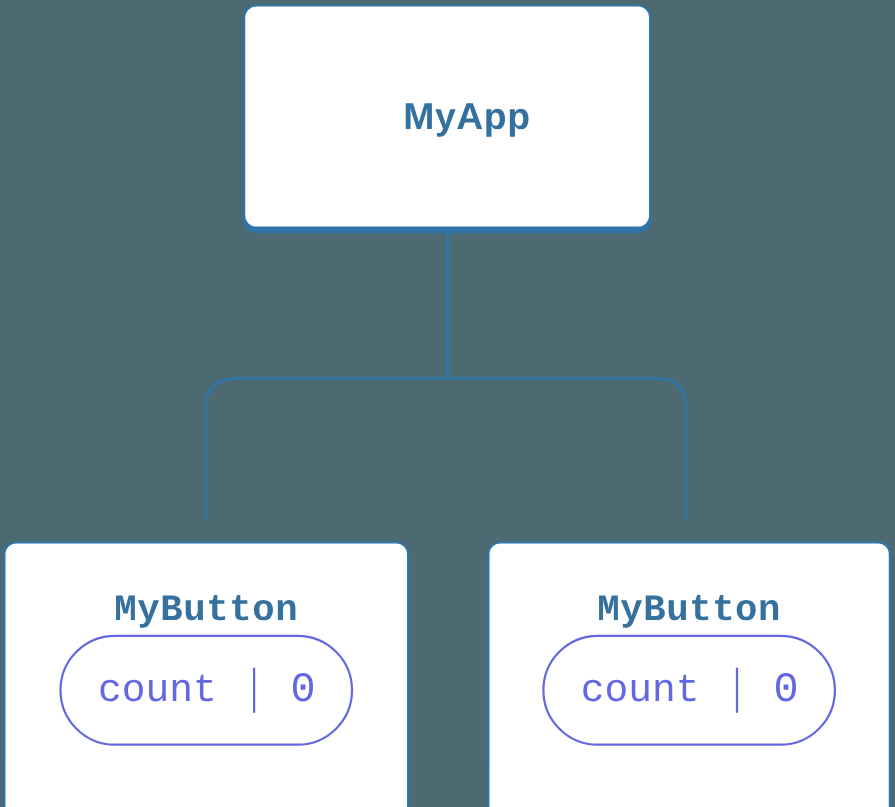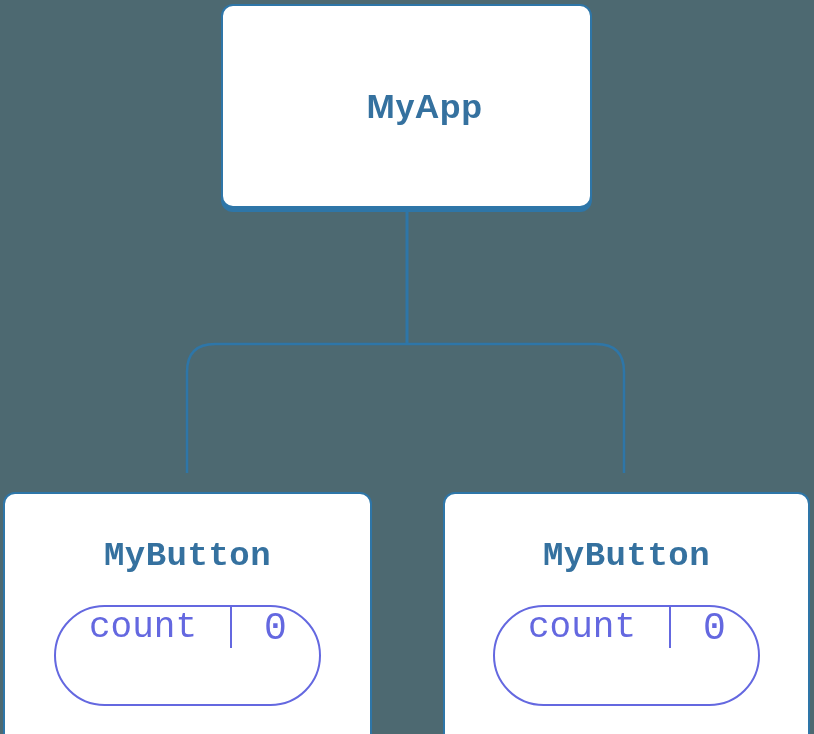--- a/index.html
+++ b/index.html
@@ -41,27 +41,26 @@
     padding-left: 36px;
   }
   .child-node {
     top: 492px;
     width: 369px; height: 254px; font-family: Liberation Mono, monospace;
   }
   #child-node-0 { left: 3px; }
   #child-node-1 { left: 443px; width: 367px; }
   .child-node .node-label { margin-top: 42px; }
   .state-pill {
-    margin-top: 28px;
     width: 267px; height: 101px;
     box-sizing: border-box;
     border: 2px solid var(--state-accent, #6468e0);
     border-radius: 52px;
     display: flex;
-    align-items: flex-start;
+    align-items: center;
     color: var(--state-accent, #6468e0);
     background: var(--node-bg, #ffffff);
   }
   .state-key {
     flex: 0 0 174px;
     display: flex;
     align-items: center;
     justify-content: center;
     border-right: 2px solid var(--state-accent, #6468e0);
     font-size: 36px;

